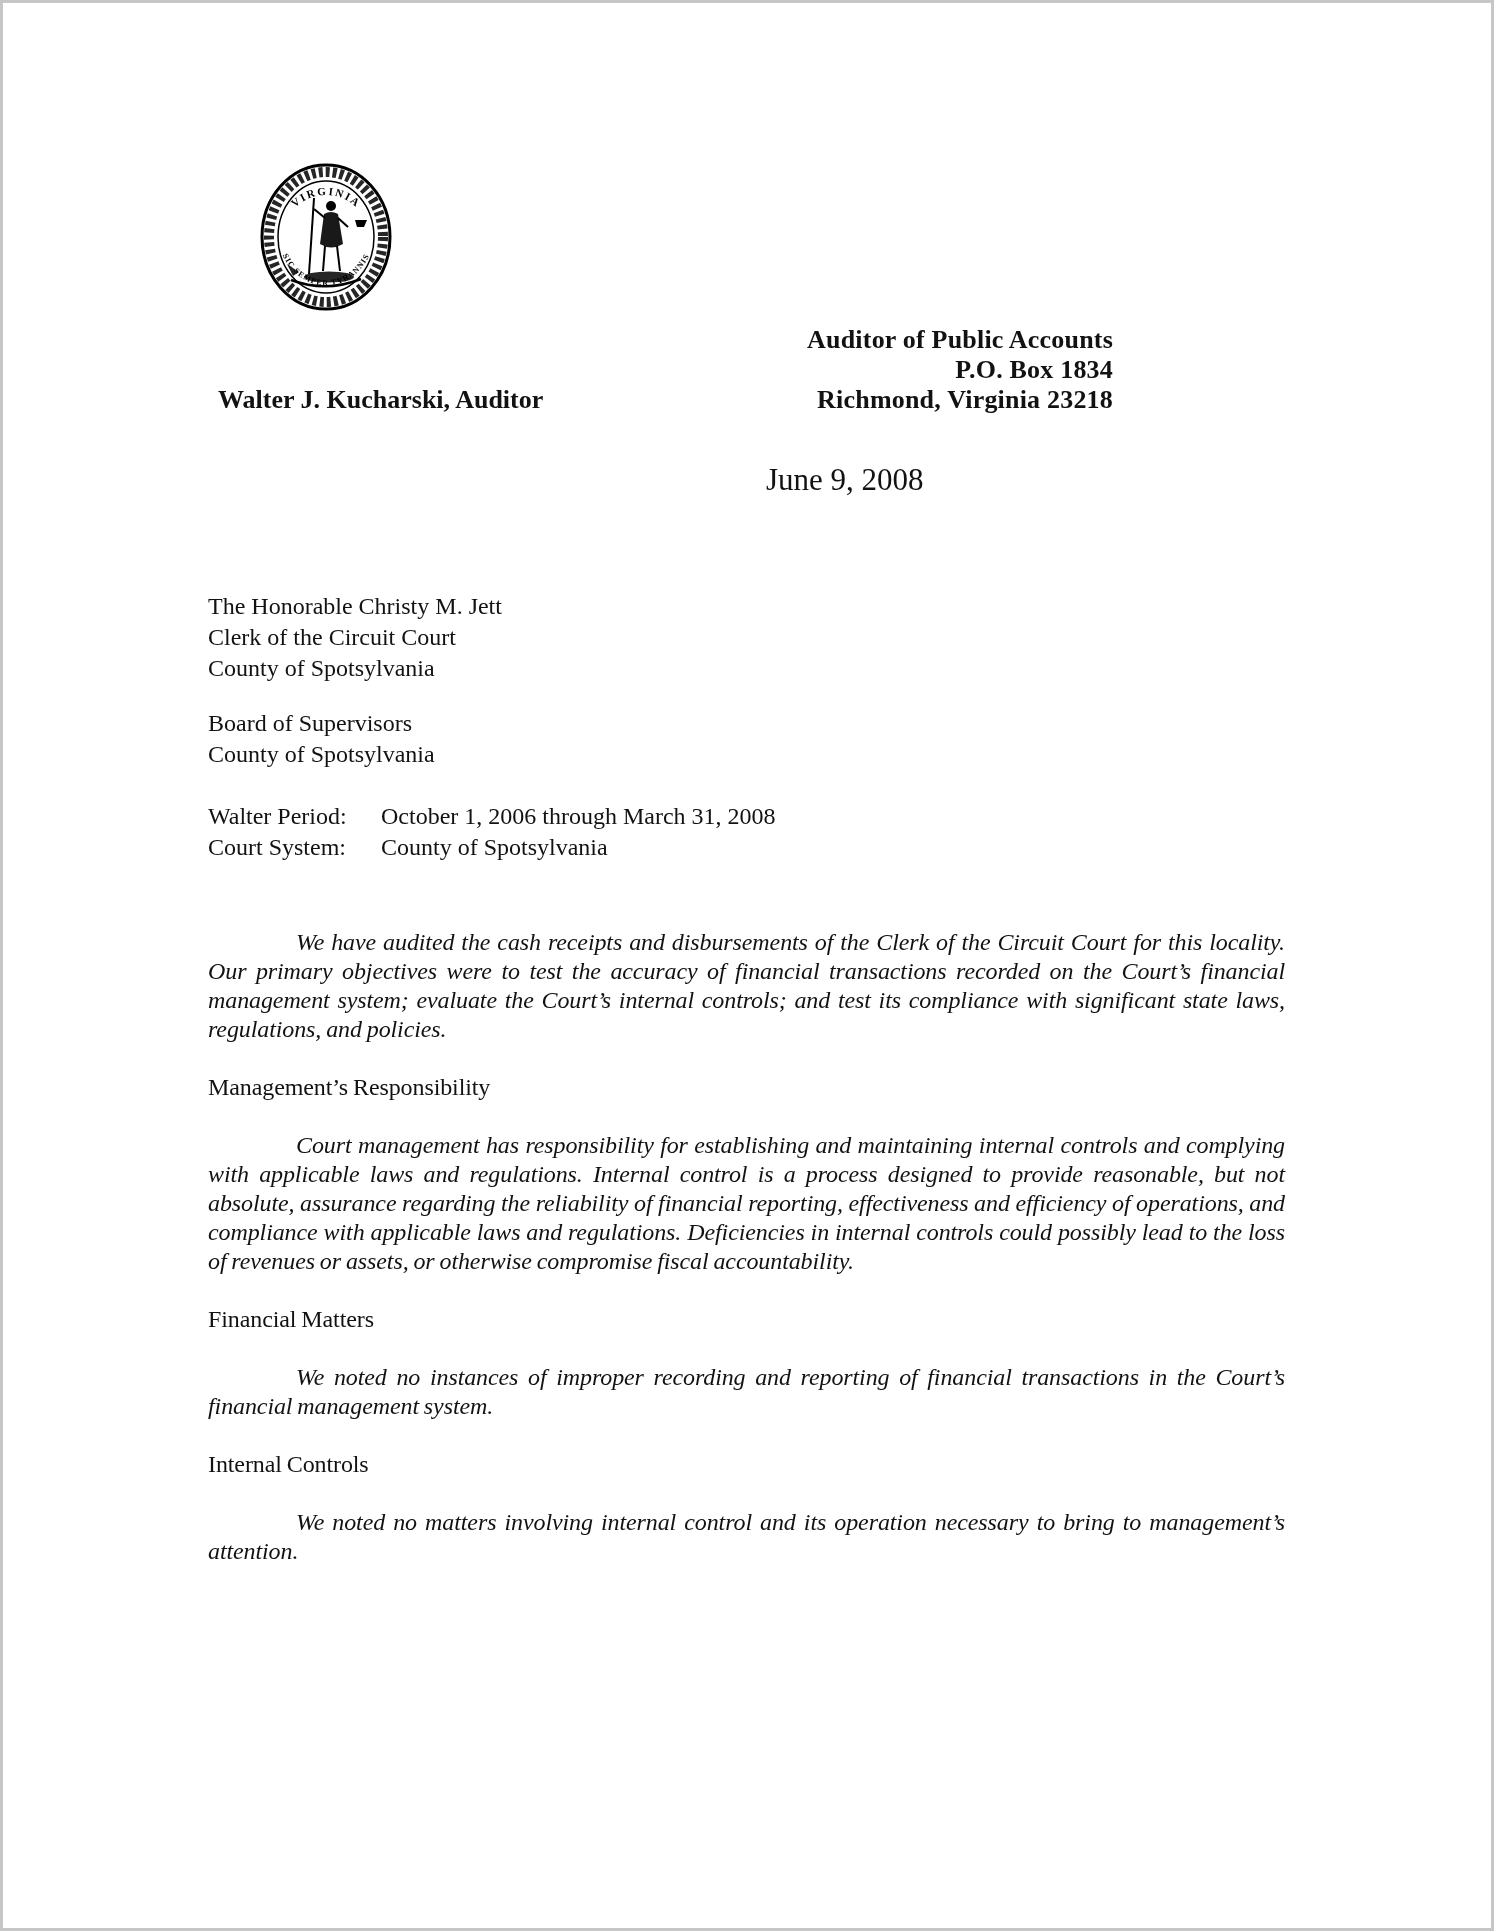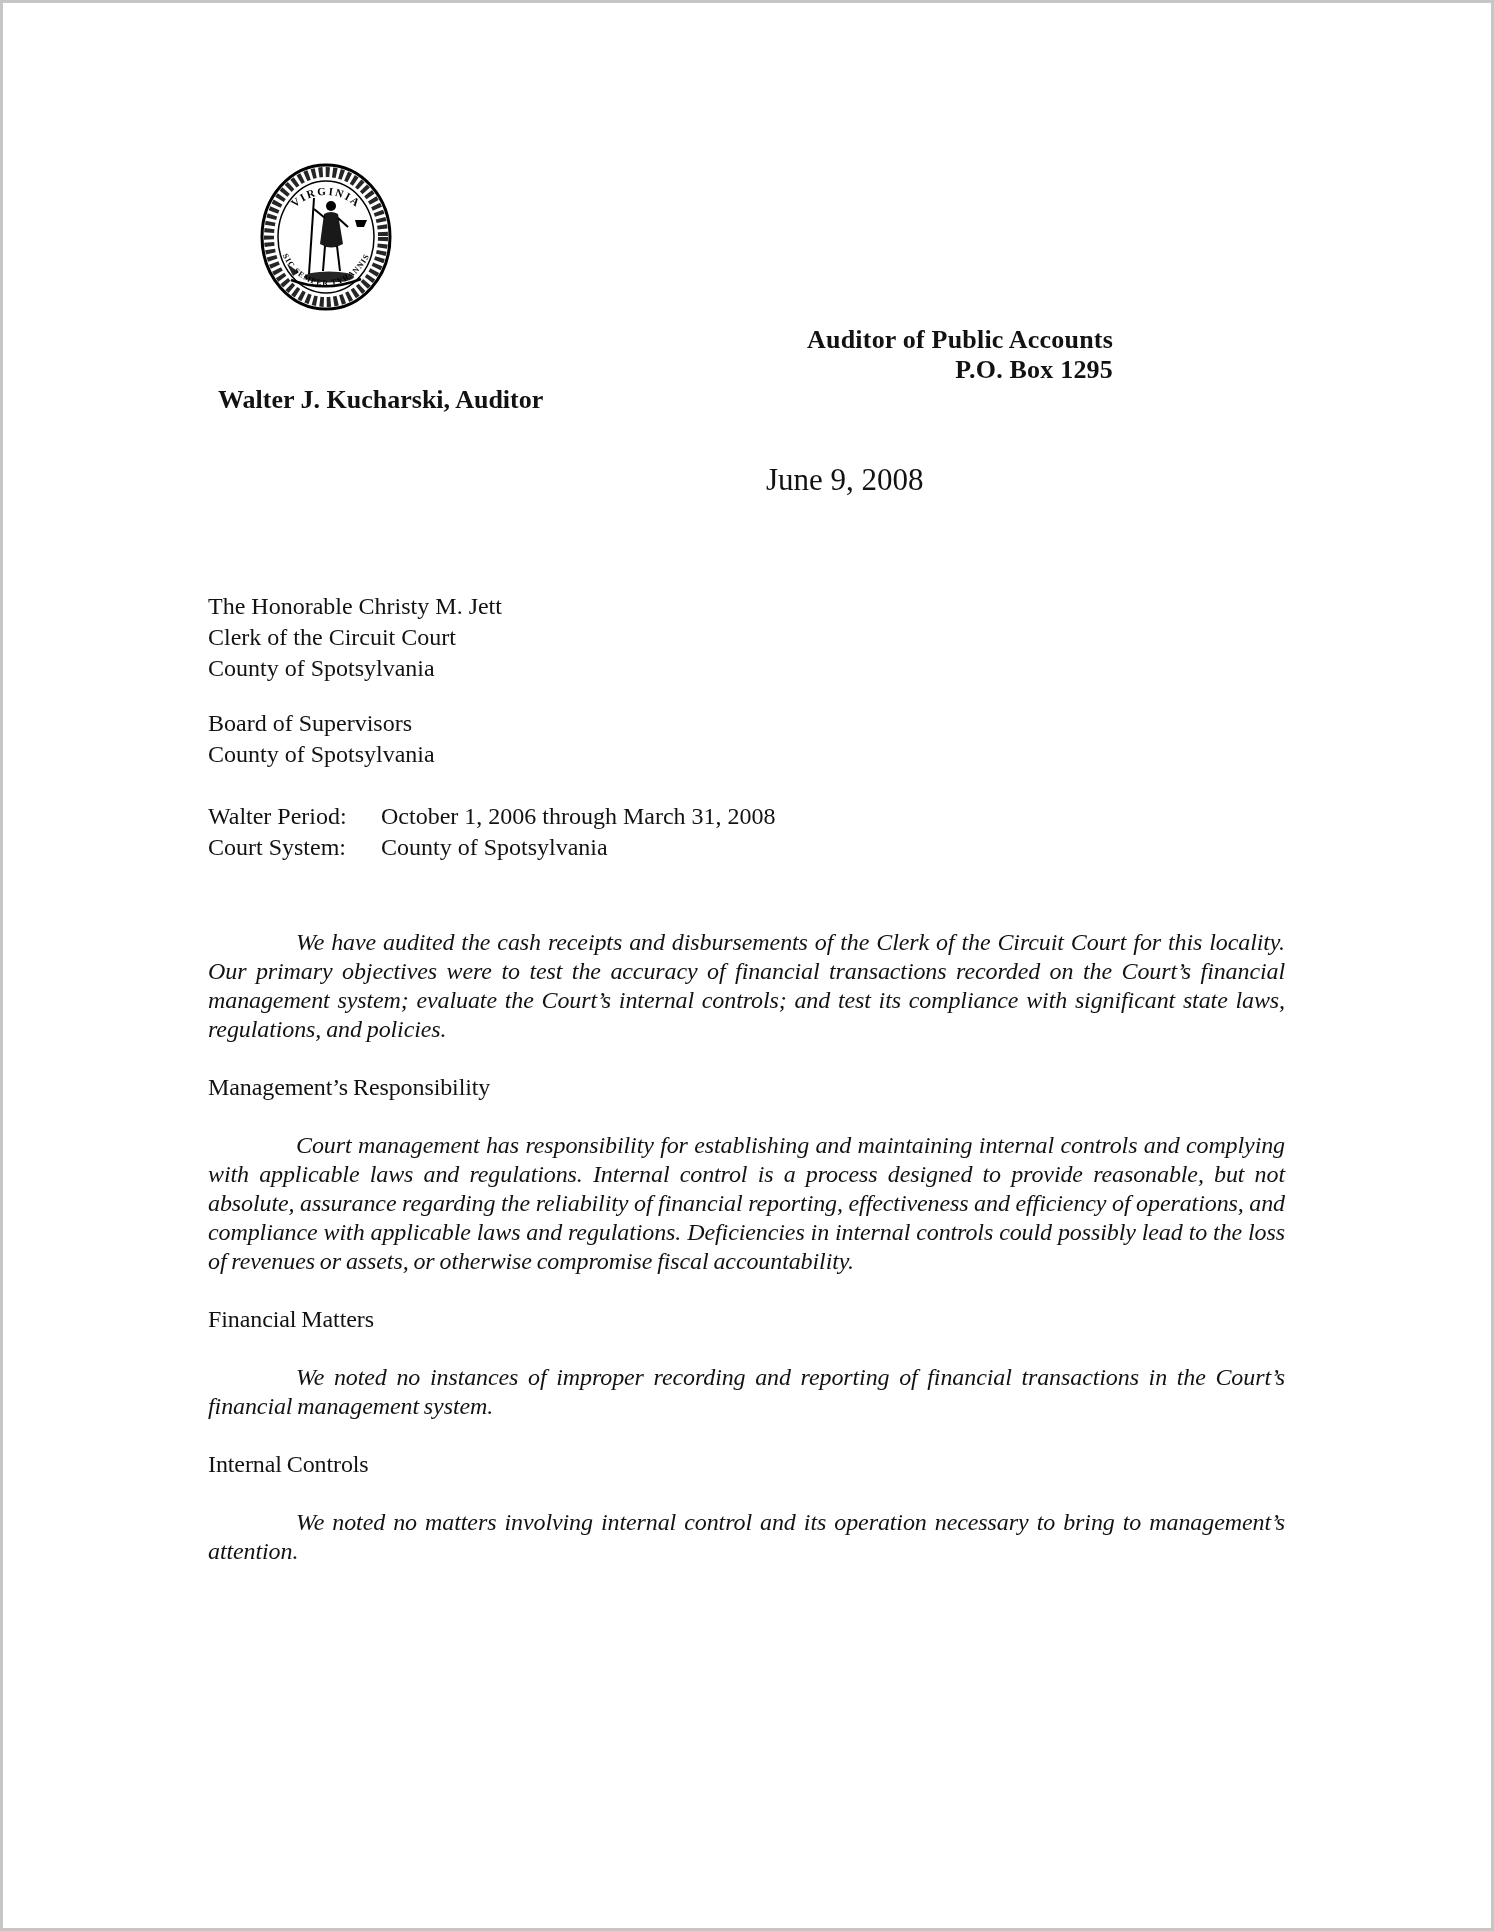--- a/index.html
+++ b/index.html
@@ -130,21 +130,22 @@
         <ellipse cx="70" cy="115" rx="25" ry="5.5" fill="#000" stroke="none" opacity="0.85"></ellipse>
         <path d="M40 110 L28 102 L34 114 Z" fill="#000" stroke="none" opacity="0.85"></path>
         <path d="M32 118 Q67 131 102 117" stroke-width="2.5"></path>
       </g>
     </svg>
   </div>
 
 
   <div class="agency">
     <div>Auditor of Public Accounts</div>
-    <div>P.O. Box 1295</div>
+    <div>P.O. Box 1834</div>
+    <div>Richmond, Virginia 23218</div>
   </div>
 
   <div class="auditor-name">Walter J. Kucharski, Auditor</div>
 
   <div class="date-line">June 9, 2008</div>
 
   <div class="recipient-1">
     <div>The Honorable Christy M. Jett</div>
     <div>Clerk of the Circuit Court</div>
     <div>County of Spotsylvania</div>

